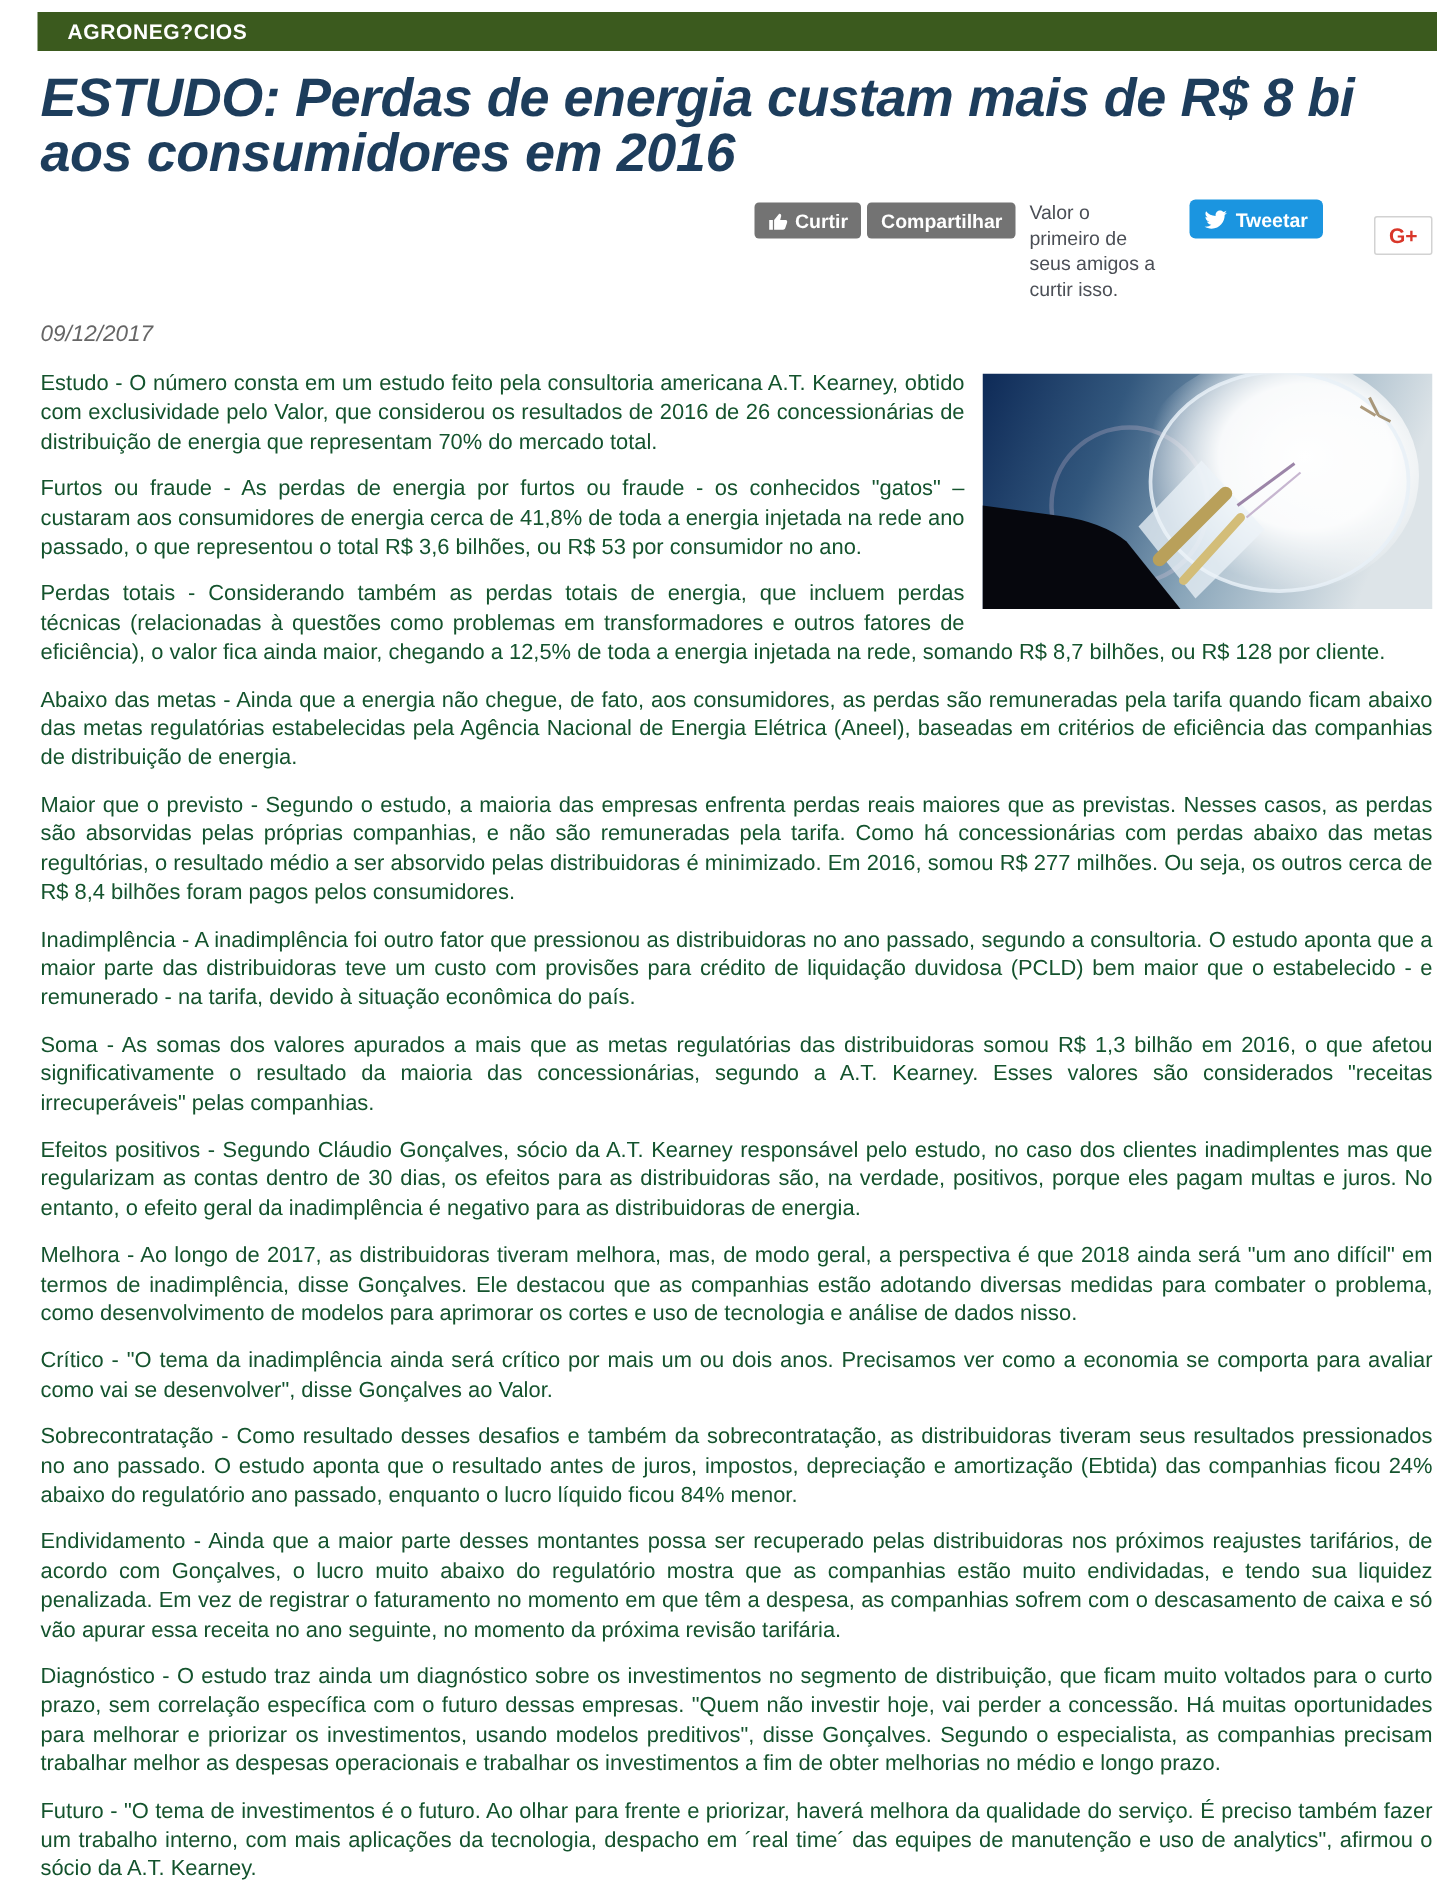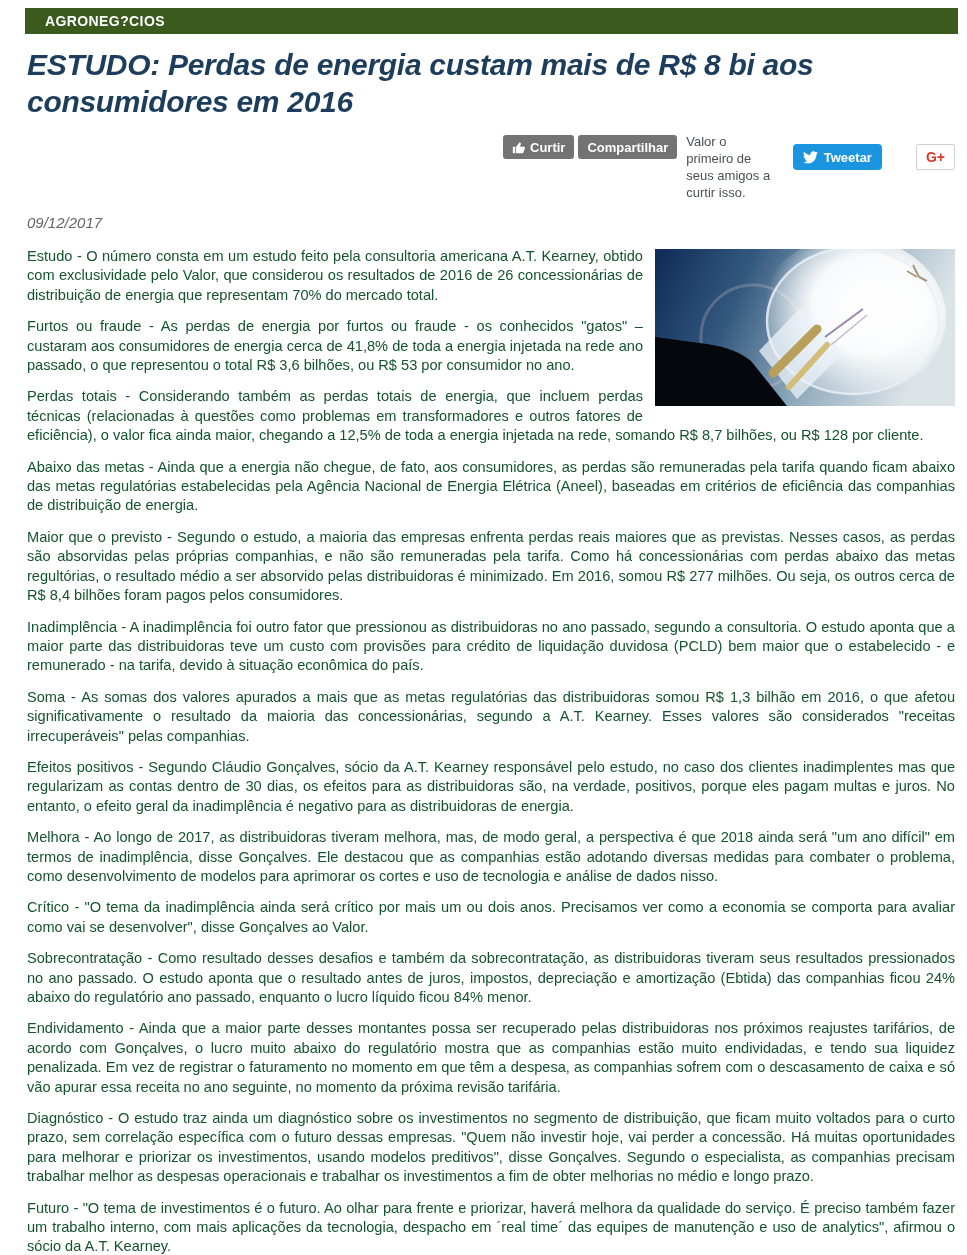--- a/index.html
+++ b/index.html
@@ -18,21 +18,21 @@
   }
   .topbar .label {
     color: #ffffff; font-weight: bold; font-size: 14px;
     letter-spacing: 0.4px; padding-left: 20px;
   }
   
   h1.headline {
     margin: 12px 20px 0 27px;
     max-width: 930px;
     color: #1d3d5c;
-    font-size: 30px; line-height: 37px;
+    font-size: 36px; line-height: 37px;
     font-weight: bold; font-style: italic;
     letter-spacing: -0.3px;
   }
   
   .social-row {
     margin: 13px 12px 0 503px;
     display: flex; align-items: flex-start;
   }
   .fb-btn {
     background: #737373; color: #fff; border: none;
@@ -41,21 +41,21 @@
     height: 24px; padding: 0 9px; margin-top: 2px;
     display: inline-flex; align-items: center; gap: 5px;
     cursor: pointer; white-space: nowrap;
   }
   .fb-btn + .fb-btn { margin-left: 4px; }
   .social-caption {
     width: 196px; margin-left: 9px;
     color: #4b4f56; font-size: 13px; line-height: 17px;
   }
   .tweet-btn {
-    margin-left: 16px; margin-top: 11px;
+    margin-left: 16px; 
     background: #1b95e0; color: #fff; border: none;
     border-radius: 4px; font-family: "Liberation Sans", sans-serif;
     font-size: 13px; font-weight: bold;
     height: 26px; padding: 0 10px;
     display: inline-flex; align-items: center; gap: 6px;
     cursor: pointer; white-space: nowrap;
   }
   .gplus-btn {
     margin-left: 34px; margin-top: 11px;
     background: #ffffff; color: #d9372a;

